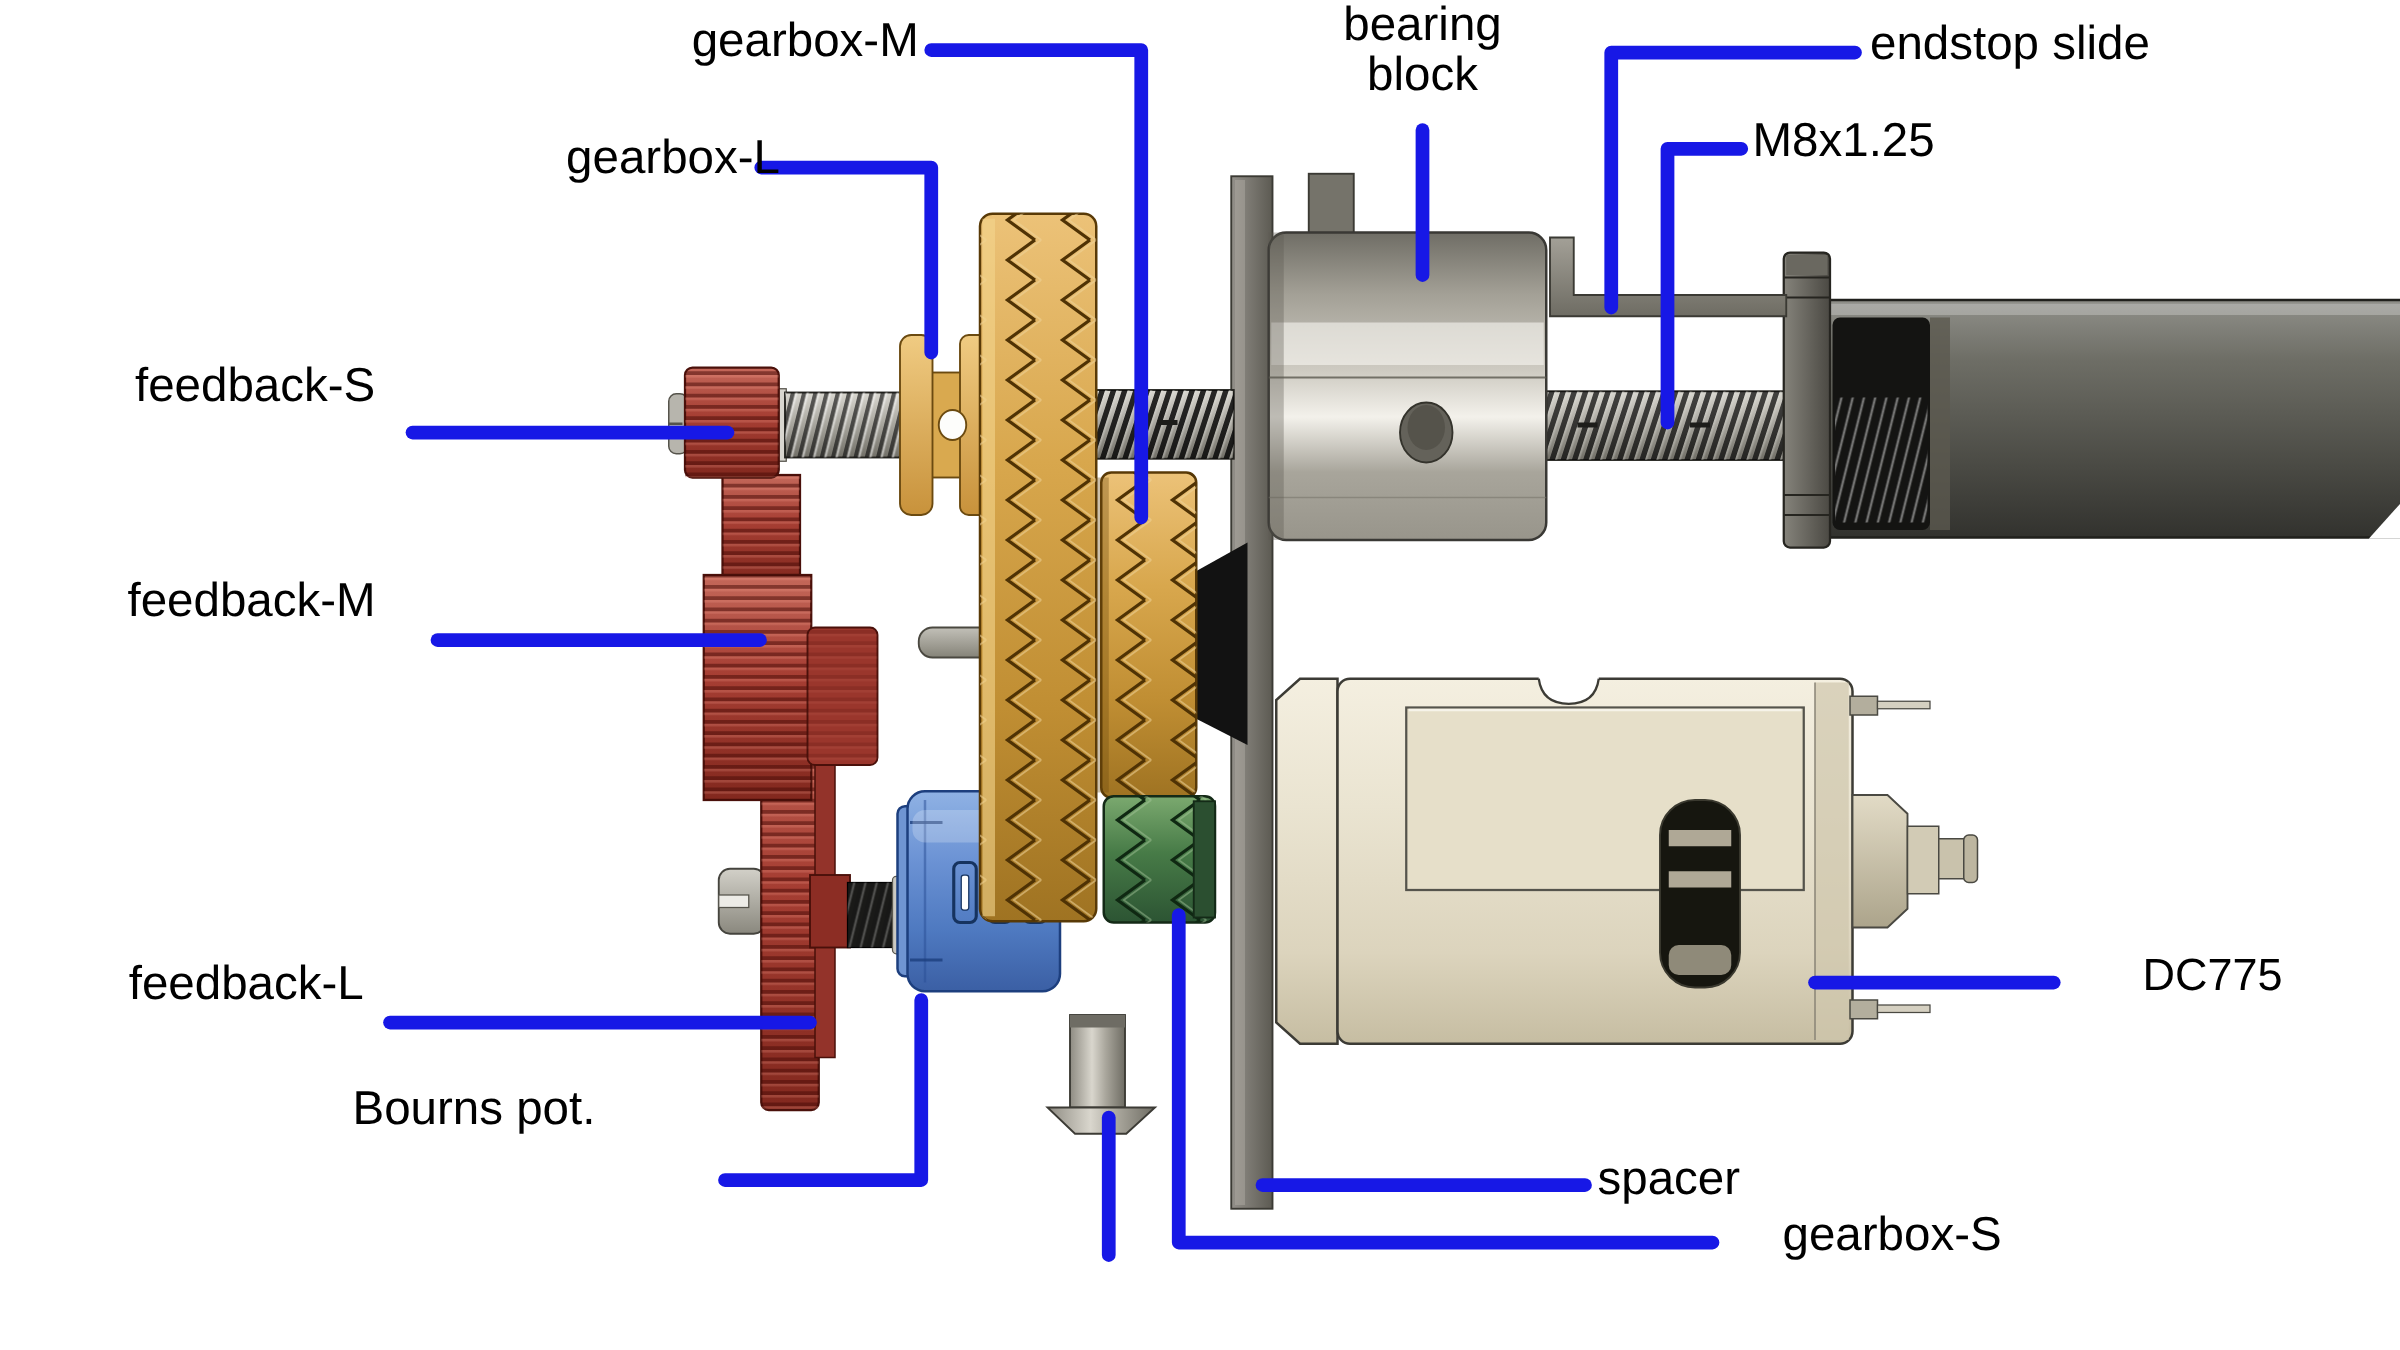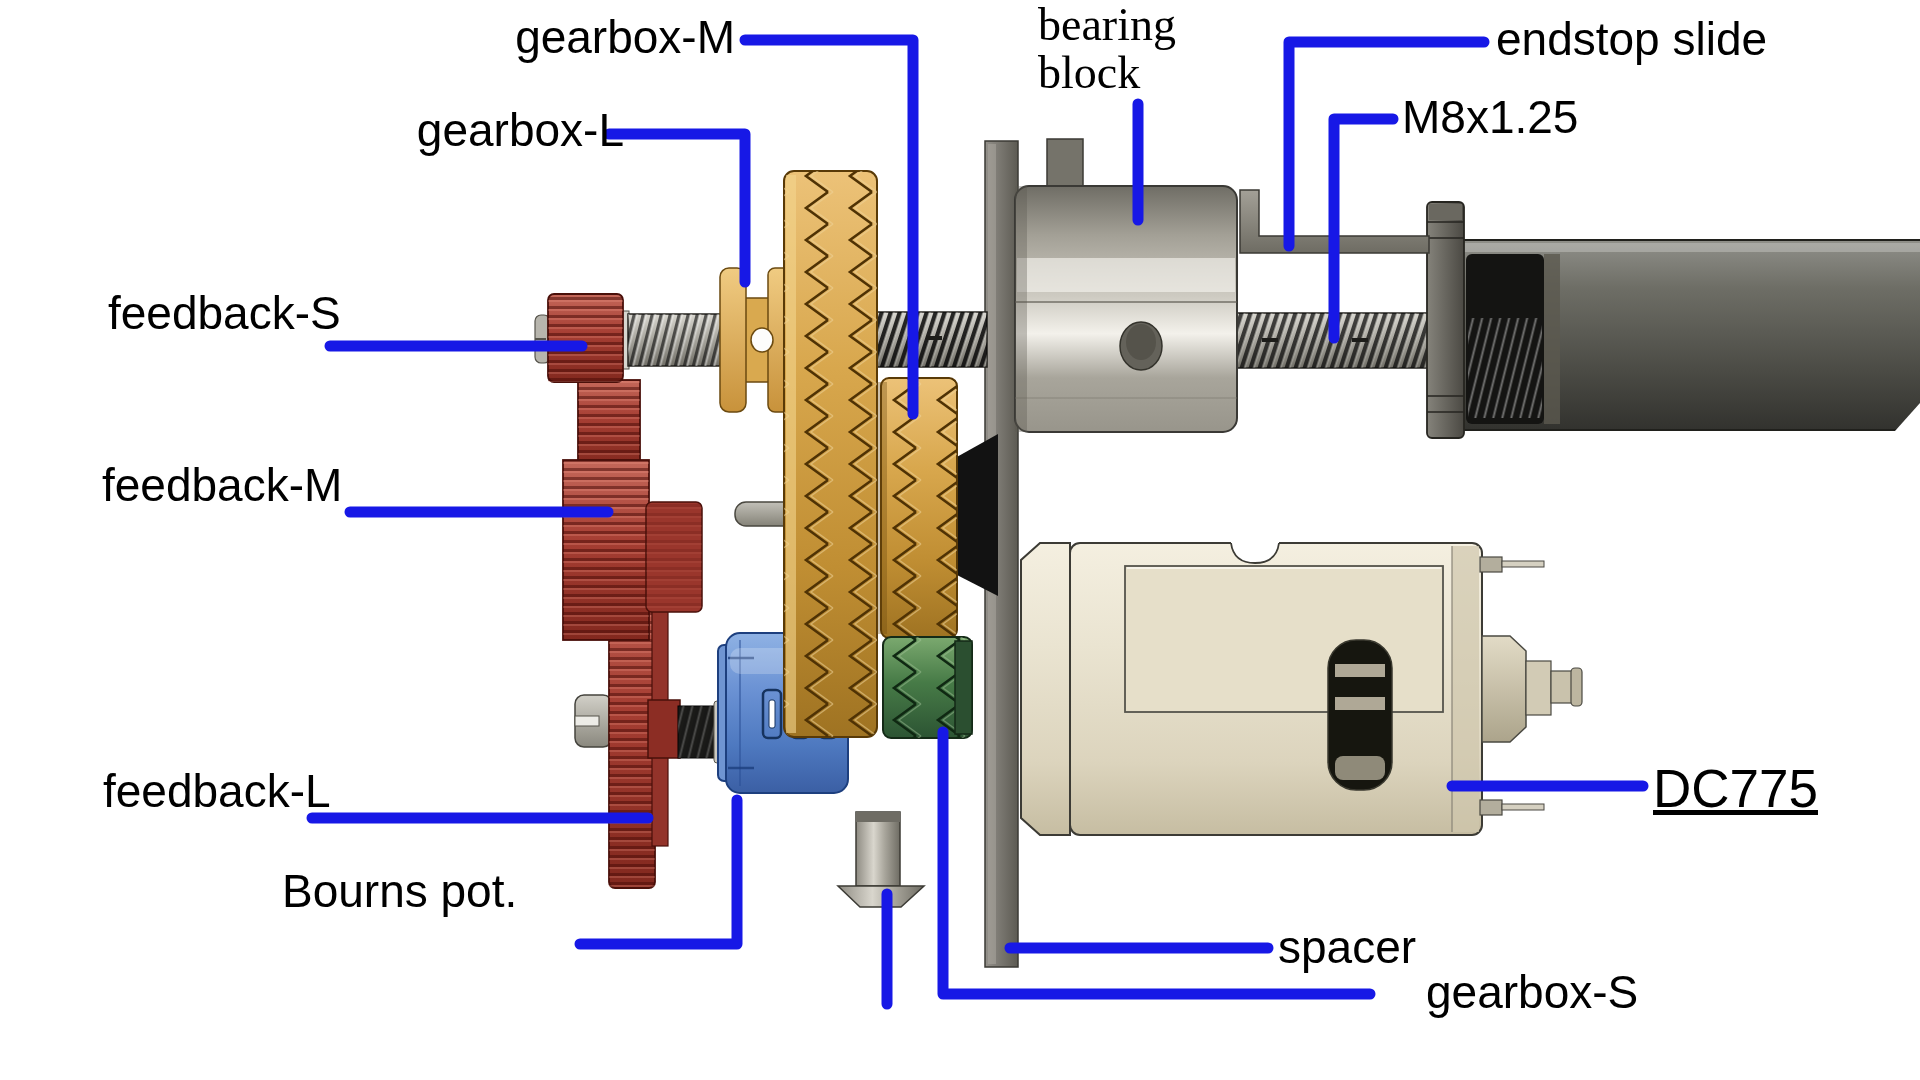--- a/index.html
+++ b/index.html
@@ -1,23 +1,23 @@
 <!DOCTYPE html>
 <html><head>
 <meta charset="utf-8">
 <style>
   html,body { margin:0; padding:0; background:#fff; }
   body { width:1920px; height:1080px; position:relative; overflow:hidden;
          font-family:"Liberation Sans", sans-serif; background:var(--background,#fff); }
   .stage { position:absolute; left:0; top:0; width:1920px; height:1080px; }
   svg.machine { position:absolute; left:0; top:0; }
-  .lbl { position:absolute; font-size:46px; color:var(--label_text,#000);
+  .lbl { position:absolute; font-size:38px; color:var(--label_text,#000);
          white-space:nowrap; line-height:1.04; letter-spacing:0; }
   .lbl.right-align { transform:translateX(-100%); }
-  .lbl.center { text-align:left;font-family:Liberation Serif, serif; }
+  .lbl.center { text-align:center; }
   .leader { stroke:var(--accent,#1718E6); stroke-width:11; fill:none;
             stroke-linecap:round; stroke-linejoin:round; }
 </style>
 </head>
 <body style="--accent: #1718E6; --label_text: #000000; --background: #FFFFFF; --gear_tan: #D8A74D; --gear_red: #A63E33; --gear_green: #477B47; --pot_blue: #5E87CC; --motor_cream: #E8E2CF; --metal_gray: #9C9A92; --tube_dark: #4A4A44;">
 
 <div class="stage">
 
 <svg class="machine" width="1920" height="1080" viewBox="0 0 1920 1080">
   <defs>
@@ -336,15 +336,15 @@
 
 <div class="lbl" style="left:102px; top:462px;">feedback-M</div>
 
 <div class="lbl" style="left:282px; top:868px;">Bourns pot.</div>
 
 
 <div class="lbl" style="left:1278px; top:924px;">spacer</div>
 
 <div class="lbl" style="left:1380px; top:969px;margin-left:46px;">gearbox-S</div>
 
-<div class="lbl" style="left:1653px; top:761px; font-size:53px;text-decoration:underline;">DC775</div>
+<div class="lbl" style="left:1714px; top:761px; font-size:36px;">DC775</div>
 
 </div>
 
 </body></html>

